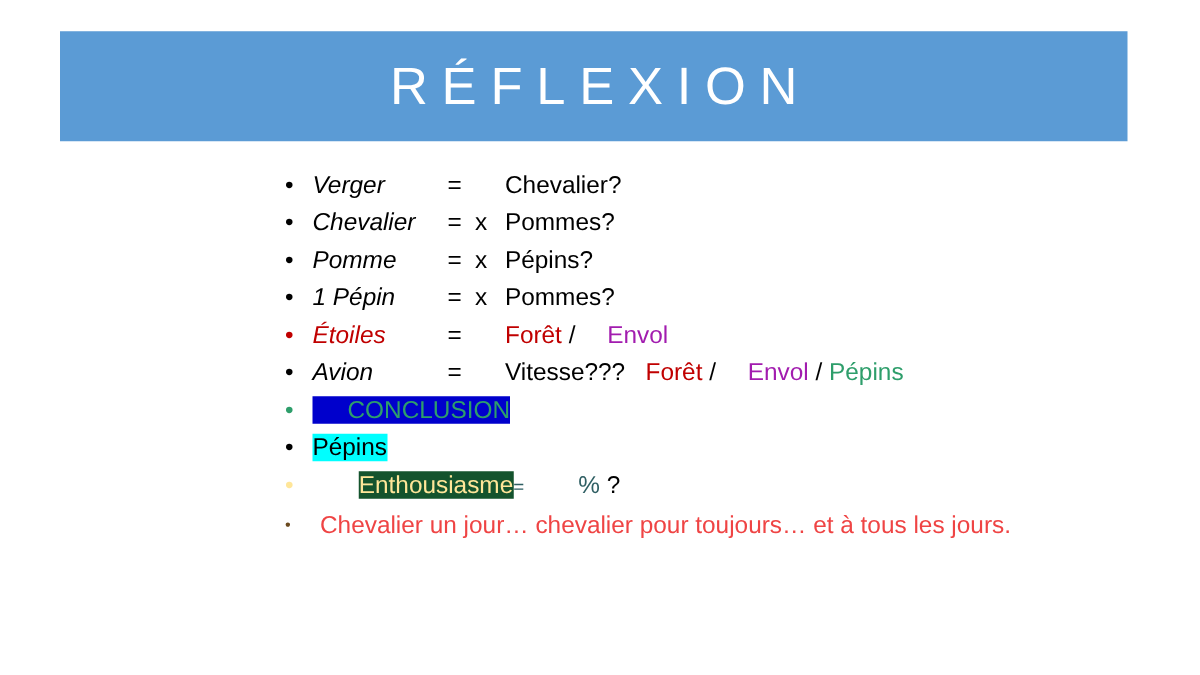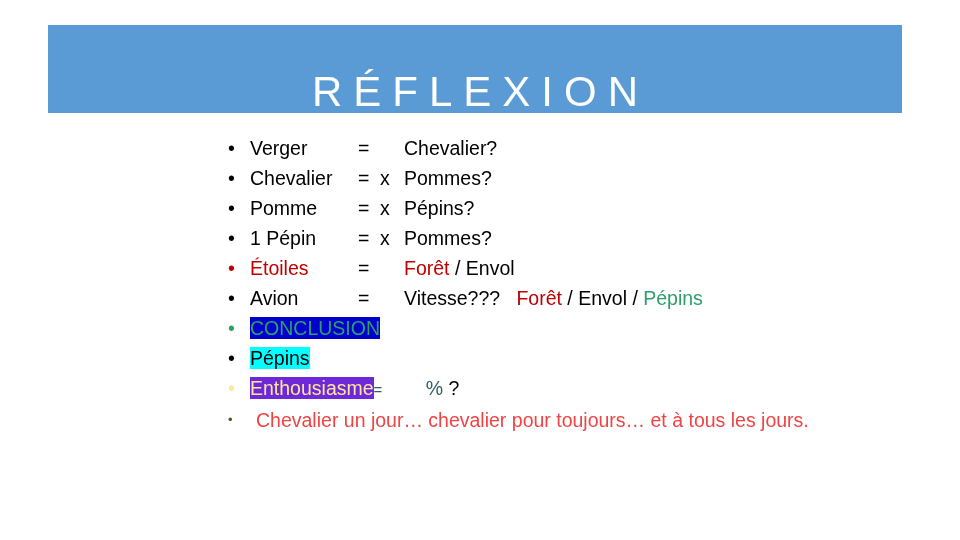--- a/index.html
+++ b/index.html
@@ -17,21 +17,21 @@
 
   
   #title-banner {
     position: absolute;
     left: 48px;
     top: 25px;
     width: 854px;
     height: 88px;
     background: #5B9BD5;
     display: flex;
-    align-items: flex-end;
+    align-items: center;
     justify-content: center;
     box-sizing: border-box;
   }
   #title-text {
     color: #FFFFFF;
     font-size: 42px;
     letter-spacing: 11px;
     font-weight: 400;
     white-space: nowrap;
     padding-left: 11px;
@@ -68,42 +68,43 @@
     line-height: 30px;
   }
   .blt-body.wrap {
     white-space: normal;
   }
 
   
   .col-term {
     display: inline-block;
     width: 108px;
+    font-style: italic;
   }
   .col-eq {
     display: inline-block;
     width: 22px;
   }
   .col-x {
     display: inline-block;
     width: 24px;
   }
 
   
   .c-red    { color: #C00000; }
-  .c-blue   { color: #000000; }
+  .c-blue   { color: #a21caf; margin-left: 20px; }
   .c-green  { color: #2E9E6B; }
   .c-black  { color: #000000; }
   .c-teal   { color: #2F5F63; }
   .c-yellow { color: #FFE699; }
 
   
-  .hl-blue    { background: #0000CC; color: #2E9E6B; }
+  .hl-blue    { background: #0000CC; color: #2E9E6B; padding-left: 28px; }
   .hl-cyan    { background: #00FFFF; color: #000000; }
-  .hl-magenta { background: #6d28d9; color: #FFE699; }
+  .hl-magenta { background: #14532d; color: #FFE699; margin-left: 37px; }
 
   .small-eq {
     font-size: 15px;
   }
   .small-bullet {
     font-size: 13px;
     line-height: 30px;
   }
   .last-row .blt-body {
     color: #ef4444;

